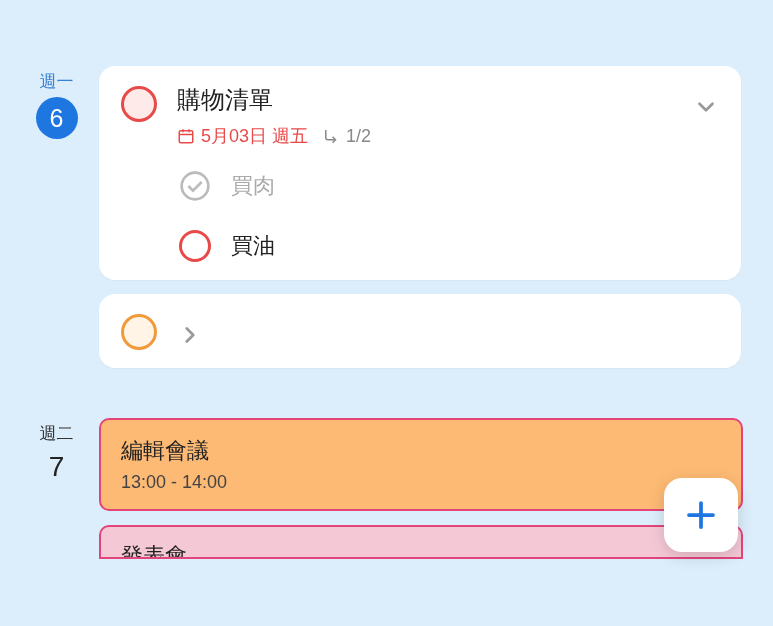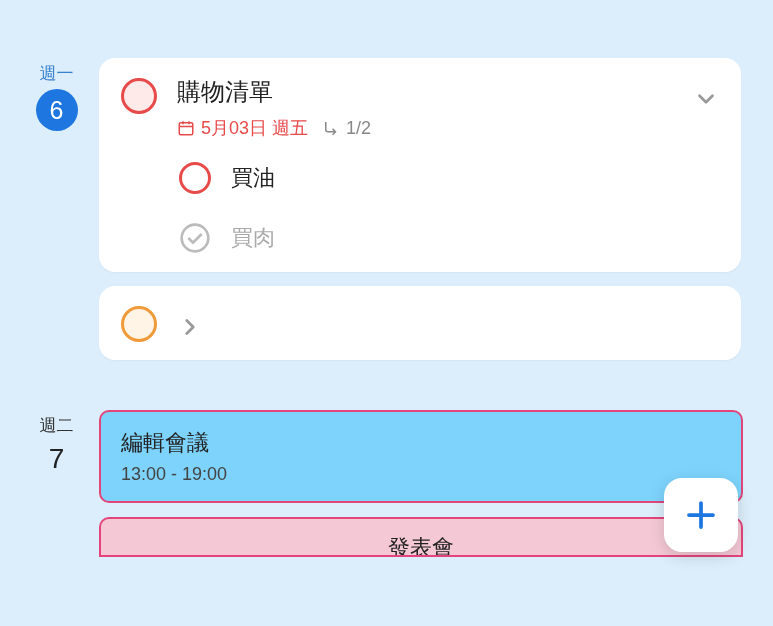--- a/index.html
+++ b/index.html
@@ -12,20 +12,21 @@
       background: #dceefb;
       width: 773px;
       height: 626px;
       overflow: hidden;
       position: relative;
     }
     .calendar-container {
       display: flex;
       flex-direction: column;
       padding-top: 58px;
+      margin-top: 8px;
     }
     .day-row {
       display: flex;
       align-items: flex-start;
       padding-left: 14px;
     }
     .day-header {
       width: 85px;
       flex-shrink: 0;
       display: flex;
@@ -151,21 +152,21 @@
     }
     .subtask-label-done {
       font-size: 22px;
       color: #aaa;
     }
     .subtask-label {
       font-size: 22px;
       color: #222;
     }
     .event-card {
-      background: #7dd3fc;
+      background: #fdba74;
       border: 2px solid #e3457b;
       border-radius: 10px;
       padding: 16px 20px;
       margin-right: 30px;
     }
     .event-title {
       font-size: 22px;
       color: #222;
       margin-bottom: 6px;
     }
@@ -173,22 +174,21 @@
       font-size: 18px;
       color: #444;
     }
     .event-card-partial {
       background: #f5c8d6;
       border: 2px solid #e3457b;
       border-radius: 10px 10px 0 0;
       padding: 14px 20px 4px 20px;
       margin-right: 30px;
       overflow: hidden;
-      height: 40px;
-      text-align: center;
+      height: 34px;
     }
     .day-row-2 {
       margin-top: 50px;
       border-radius: 26px;
     }
     .fab {
       position: absolute;
       right: 35px;
       bottom: 74px;
       width: 74px;
@@ -243,29 +243,29 @@
               </svg>
               <span>1/2</span>
             </div>
           </div>
           <svg class="chevron" viewBox="0 0 24 24" fill="none" stroke="#999" stroke-width="2.5" stroke-linecap="round" stroke-linejoin="round">
             <polyline points="6 9 12 15 18 9"></polyline>
           </svg>
         </div>
         <div class="subtasks">
           <div class="subtask">
-            <div class="subtask-circle-open"></div>
-            <span class="subtask-label">買油</span>
-          </div>
-          <div class="subtask">
             <svg class="subtask-check-done" viewBox="0 0 24 24" fill="none" stroke="#bbb" stroke-width="2">
               <circle cx="12" cy="12" r="10"></circle>
               <polyline points="7 12 10.5 15.5 17 9"></polyline>
             </svg>
             <span class="subtask-label-done">買肉</span>
+          </div>
+          <div class="subtask">
+            <div class="subtask-circle-open"></div>
+            <span class="subtask-label">買油</span>
           </div>
         </div>
       </div>
 
       <div class="task-card">
         <div class="task-main">
           <div class="task-checkbox-orange"></div>
           <svg class="chevron" viewBox="0 0 24 24" fill="none" stroke="#999" stroke-width="2.5" stroke-linecap="round" stroke-linejoin="round">
             <polyline points="9 6 15 12 9 18"></polyline>
           </svg>
@@ -276,21 +276,21 @@
   </div>
 
   <div class="day-row day-row-2">
     <div class="day-header">
       <div class="day-label-black">週二</div>
       <div class="day-number-plain">7</div>
     </div>
     <div class="day2-events">
       <div class="event-card">
         <div class="event-title">編輯會議</div>
-        <div class="event-time">13:00 - 19:00</div>
+        <div class="event-time">13:00 - 14:00</div>
       </div>
       <div class="event-card-partial">
         <div class="event-title">發表會</div>
       </div>
     </div>
   </div>
 
 </div>
 
 <div class="fab">

